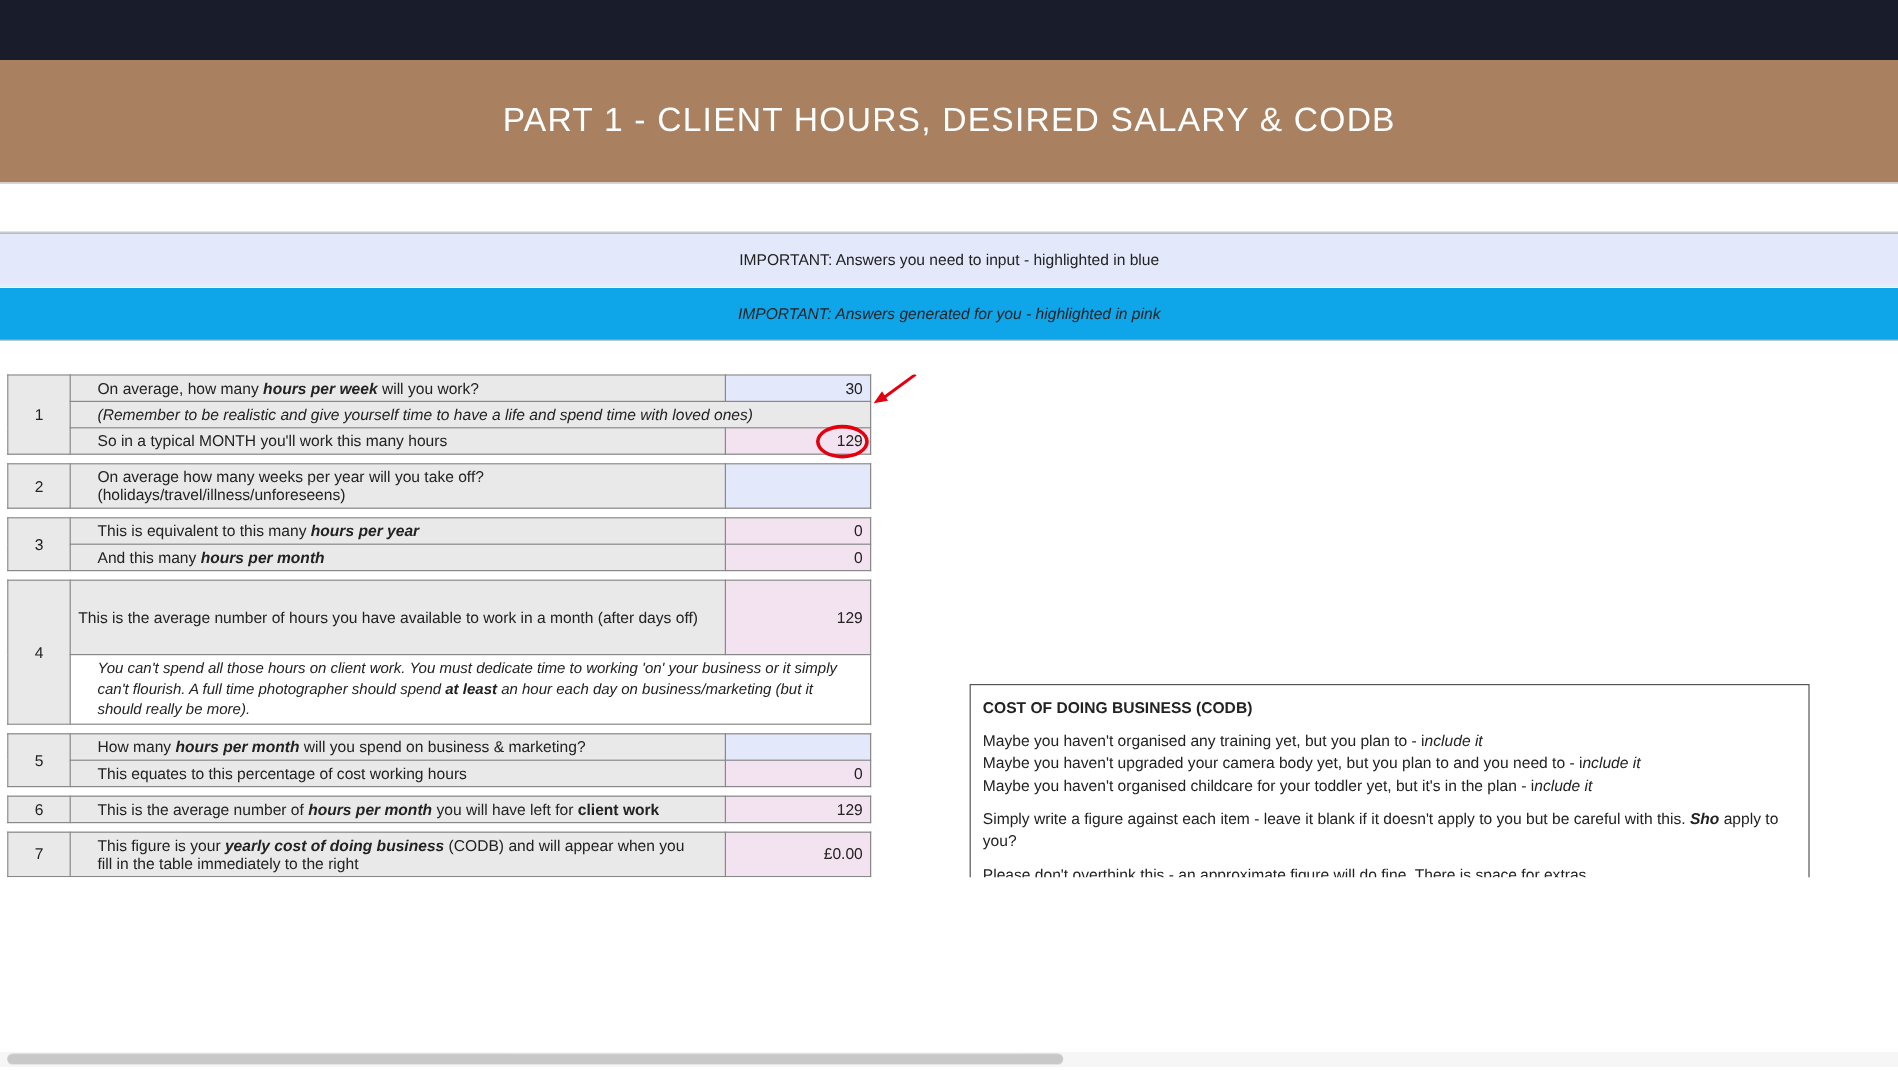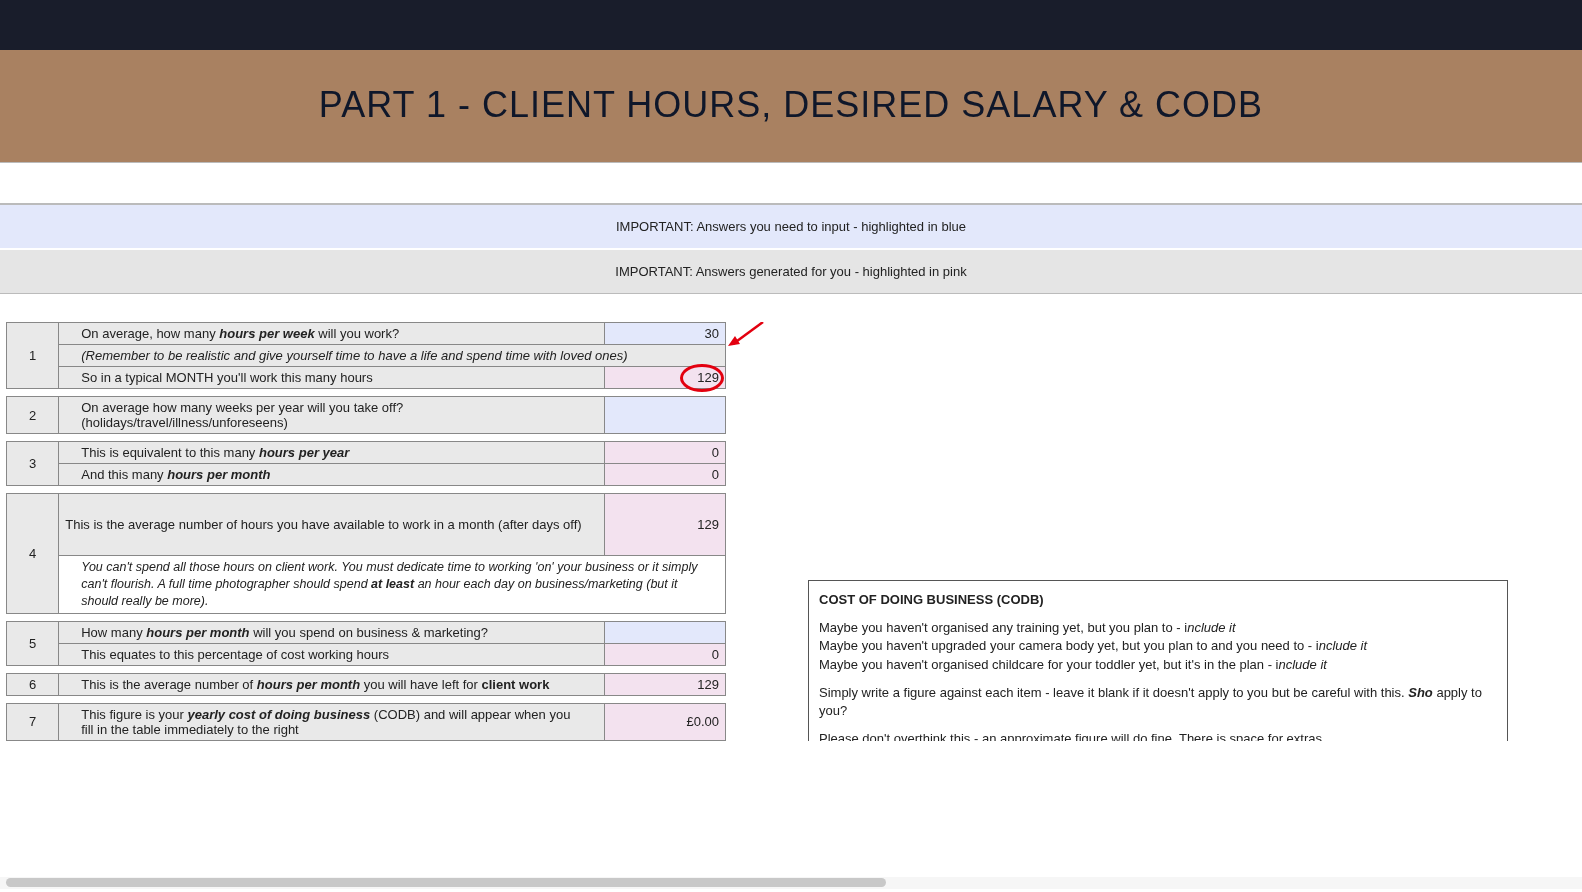--- a/index.html
+++ b/index.html
@@ -1,22 +1,22 @@
 <!DOCTYPE html>
 <html><head>
 <meta charset="utf-8">
 <style>
   * { box-sizing: border-box; }
   html, body { margin: 0; padding: 0; font-family: Arial, Helvetica, sans-serif; font-size: 13px; color: #222; background: #fff; }
   .topbar { background: #191d2b; height: 50px; width: 100%; }
-  .titlebar { background: #a98161; color: #0f172a; text-align: center; font-size: 36px; letter-spacing: 1px; font-weight: 400; padding: 34px 0 36px 0; }
+  .titlebar { background: #a98161; color: #ffffff; text-align: center; font-size: 28px; letter-spacing: 1px; font-weight: 400; padding: 34px 0 36px 0; }
   .spacer { height: 42px; border-top: 1px solid #bbb; border-bottom:1px solid #bbb; background:#fff;}
   .notice { width: 100%; text-align: center; padding: 14px 0; font-size: 13px; }
   .notice.blue { background: #e3e8fb; border-top:1px solid #bbb; border-bottom:1px solid #fff;}
-  .notice.pink { background: #e5e5e5; border-top:1px solid #fff; border-bottom:1px solid #bbb;}
+  .notice.pink { background: #0ea5e9; border-top:1px solid #fff; border-bottom:1px solid #bbb;font-style:italic;}
   .notice-spacer { height:28px; background:#fff; }
   .sheet-area { position: relative; width:100%; }
   .sheet { width: 720px; margin: 0 0 0 6px; border-collapse: collapse; }
   .sheet td { border: 1px solid #888; padding: 3px 22px; font-size: 13px; vertical-align: middle; }
   .sheet td.num { width: 30px; text-align: center; background: #e9e9e9; border-right:1px solid #888; }
   .sheet td.label { background: #e9e9e9; }
   .sheet td.val { width: 121px; text-align: right; padding-right:6px; }
   .sheet td.val.blue { background: #e3e8fb; }
   .sheet td.val.pink { background: #f3e2ef; }
   .sheet td.note { background: #fff; font-style: italic; font-size:12.5px; line-height:1.35; }

